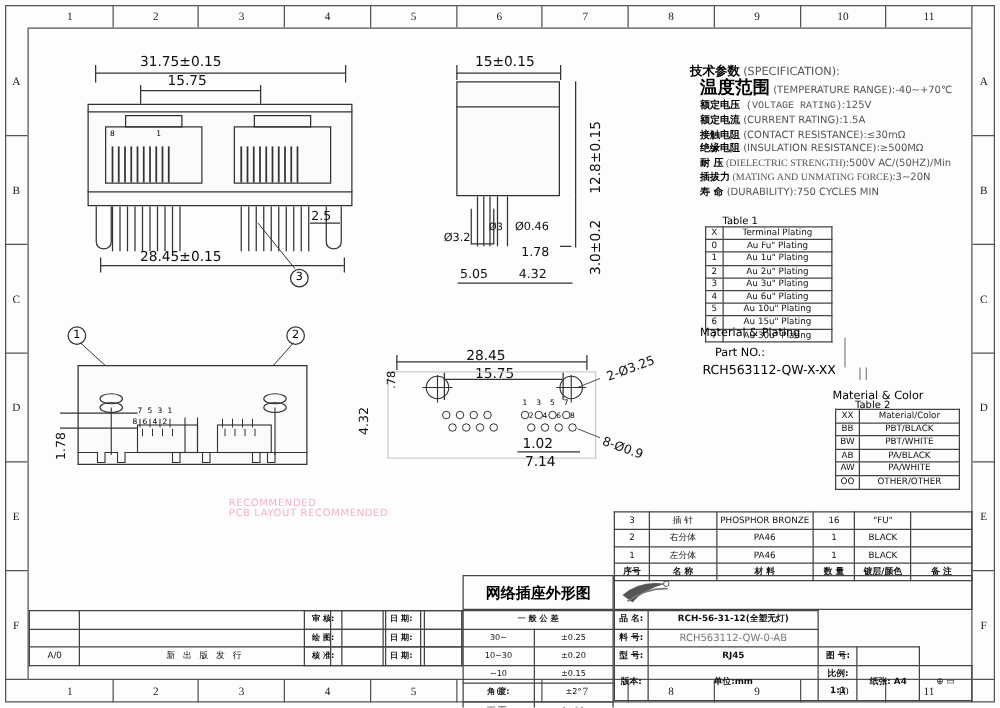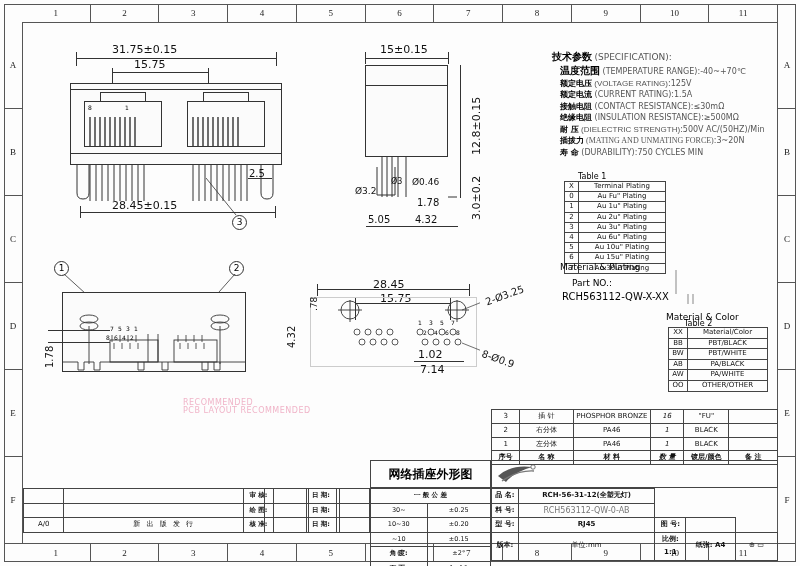--- a/index.html
+++ b/index.html
@@ -57,21 +57,21 @@
 
   #tbl2{position:absolute;left:668px;top:327px;font-size:7px;}
   #tbl2 td{height:9.6px;line-height:9.6px;}
   #tbl2 .c0{width:18px;}
   #tbl2 .c1{width:79px;}
 
   
   #bom{position:absolute;left:491px;top:409px;width:287px;font-size:7px;}
   #bom td{height:12.8px;line-height:12.8px;}
   .bc0{width:28px;}.bc1{width:54px;}.bc2{width:78px;}
-  .bc3{width:33px;font-style:italic;}.bc4{width:45px;}.bc5{width:49px;}
+  .bc3{width:33px;}.bc4{width:45px;}.bc5{width:49px;}
 
   
   #tb-logo{position:absolute;left:491px;top:460px;width:287px;height:28px;
            border:1px solid #444;box-sizing:border-box;display:flex;
            align-items:center;}
   .company{font-family:"DejaVu Sans",sans-serif;font-weight:bold;font-size:15px;
            letter-spacing:0px;margin-left:4px;}
 
   #tb-right{position:absolute;left:491px;top:488px;font-size:7px;width:287px;}
   #tb-right td{height:13.5px;line-height:13.5px;}
@@ -260,26 +260,26 @@
     <div class="dimtxt" style="left:391px;top:177px;font-size:8px;">Ø3</div>
     <div class="dimtxt" style="left:412px;top:177px;font-size:9px;">Ø0.46</div>
     <div class="dimtxt" style="left:417px;top:197px;font-size:10px;">1.78</div>
     <div class="dimtxt" style="left:368px;top:214px;font-size:10px;">5.05</div>
     <div class="dimtxt" style="left:415px;top:214px;font-size:10px;">4.32</div>
     <div class="dline h1" style="left:366px;top:226px;width:92px;"></div>
   </div>
 
   <div id="spec-block" style="position:absolute;left:552px;top:50px;">
       <div style="font-size: 10px; margin-bottom: 1px;"><span class="cjk" style="font-size:10px">技术参数</span> <span style="font-family:'DejaVu Sans',sans-serif;font-size:9px;color:#555">(SPECIFICATION):</span></div>
-      <div style="font-size: 8.5px; margin-left: 8px; line-height: 11.5px; white-space: nowrap;"><span class="cjk" style="font-size:10px">温度范围</span><span style="font-family:'DejaVu Sans',sans-serif;font-size:8px;color:#555"> (TEMPERATURE RANGE)</span><span style="font-family:'DejaVu Sans',sans-serif;font-size:8px;color:#555">:-40~+70℃</span></div>
-      <div style="font-size: 8.5px; margin-left: 8px; line-height: 11.5px; white-space: nowrap;"><span class="cjk" style="font-size:8px">额定电压</span><span style="font-family:Liberation Sans, sans-serif;font-size:8px;color:#555"> (VOLTAGE RATING)</span><span style="font-family:'DejaVu Sans',sans-serif;font-size:8px;color:#555">:125V</span></div>
+      <div style="font-size: 8.5px; margin-left: 8px; line-height: 11.5px; white-space: nowrap;"><span class="cjk" style="font-size:14px">温度范围</span><span style="font-family:'DejaVu Sans',sans-serif;font-size:8px;color:#555"> (TEMPERATURE RANGE)</span><span style="font-family:'DejaVu Sans',sans-serif;font-size:8px;color:#555">:-40~+70℃</span></div>
+      <div style="font-size: 8.5px; margin-left: 8px; line-height: 11.5px; white-space: nowrap;"><span class="cjk" style="font-size:8px">额定电压</span><span style="font-family:Liberation Mono, monospace;font-size:8px;color:#555"> (VOLTAGE RATING)</span><span style="font-family:'DejaVu Sans',sans-serif;font-size:8px;color:#555">:125V</span></div>
       <div style="font-size: 8.5px; margin-left: 8px; line-height: 11.5px; white-space: nowrap;"><span class="cjk" style="font-size:8px">额定电流</span><span style="font-family:'DejaVu Sans',sans-serif;font-size:8px;color:#555"> (CURRENT RATING)</span><span style="font-family:'DejaVu Sans',sans-serif;font-size:8px;color:#555">:1.5A</span></div>
       <div style="font-size: 8.5px; margin-left: 8px; line-height: 11.5px; white-space: nowrap;"><span class="cjk" style="font-size:8px">接触电阻</span><span style="font-family:'DejaVu Sans',sans-serif;font-size:8px;color:#555"> (CONTACT RESISTANCE)</span><span style="font-family:'DejaVu Sans',sans-serif;font-size:8px;color:#555">:≤30mΩ</span></div>
       <div style="font-size: 8.5px; margin-left: 8px; line-height: 11.5px; white-space: nowrap;"><span class="cjk" style="font-size:8px">绝缘电阻</span><span style="font-family:'DejaVu Sans',sans-serif;font-size:8px;color:#555"> (INSULATION RESISTANCE)</span><span style="font-family:'DejaVu Sans',sans-serif;font-size:8px;color:#555">:≥500MΩ</span></div>
-      <div style="font-size: 8.5px; margin-left: 8px; line-height: 11.5px; white-space: nowrap;"><span class="cjk" style="font-size:8px">耐 压</span><span style="font-family:Liberation Sans, sans-serif;font-size:8px;color:#555"> (DIELECTRIC STRENGTH)</span><span style="font-family:'DejaVu Sans',sans-serif;font-size:8px;color:#555">:500V AC/(50HZ)/Min</span></div>
+      <div style="font-size: 8.5px; margin-left: 8px; line-height: 11.5px; white-space: nowrap;"><span class="cjk" style="font-size:8px">耐 压</span><span style="font-family:Liberation Serif, serif;font-size:8px;color:#555"> (DIELECTRIC STRENGTH)</span><span style="font-family:'DejaVu Sans',sans-serif;font-size:8px;color:#555">:500V AC/(50HZ)/Min</span></div>
       <div style="font-size: 8.5px; margin-left: 8px; line-height: 11.5px; white-space: nowrap;"><span class="cjk" style="font-size:8px">插拔力</span><span style="font-family:Liberation Serif, serif;font-size:8px;color:#555"> (MATING AND UNMATING FORCE)</span><span style="font-family:'DejaVu Sans',sans-serif;font-size:8px;color:#555">:3~20N</span></div>
       <div style="font-size: 8.5px; margin-left: 8px; line-height: 11.5px; white-space: nowrap;"><span class="cjk" style="font-size:8px">寿 命</span><span style="font-family:'DejaVu Sans',sans-serif;font-size:8px;color:#555"> (DURABILITY)</span><span style="font-family:'DejaVu Sans',sans-serif;font-size:8px;color:#555">:750 CYCLES MIN</span></div>
     </div>
 
   <div class="tbl-cap" style="left:578px;top:172px;">Table 1</div>
   <table id="tbl1">
       <tbody>
         <tr>
           <td class="c0">X</td>
           <td class="c1">Terminal Plating</td>
@@ -607,21 +607,21 @@
           <td style="width: 241px; color: rgb(119, 119, 119); font-size: 8px;">RCH563112-QW-0-AB</td>
         </tr>
         <tr>
           <td style="width: 46px; font-weight: bold;">型  号:</td>
           <td style="width: 95px; font-weight: bold;">RJ45</td>
           <td style="width: 50px; font-weight: bold;">图  号:</td>
           <td style="width: 96px;"></td>
         </tr>
         <tr>
           <td style="width: 46px; font-weight: bold;">版本:</td>
-          <td style="width: 50px; font-weight: normal;">单位:mm</td>
+          <td style="width: 50px; font-weight: bold;">单位:mm</td>
           <td style="width: 52px; font-weight: bold;">比例: 1:1</td>
           <td style="width: 55px; font-weight: bold;">纸张: A4</td>
           <td style="width: 84px;">⊕ ▭</td>
         </tr>
       </tbody>
     </table>
 
   <table id="rev">
       <tbody>
         <tr>

